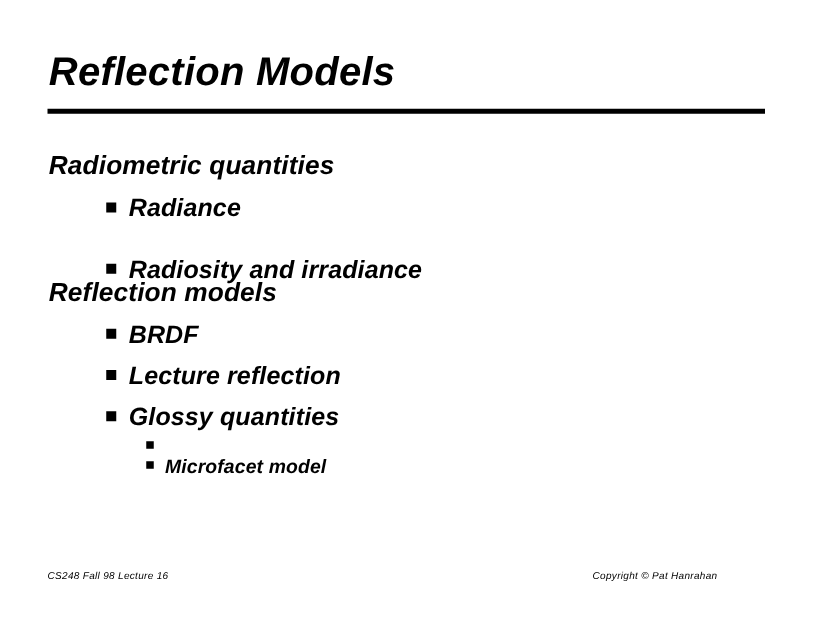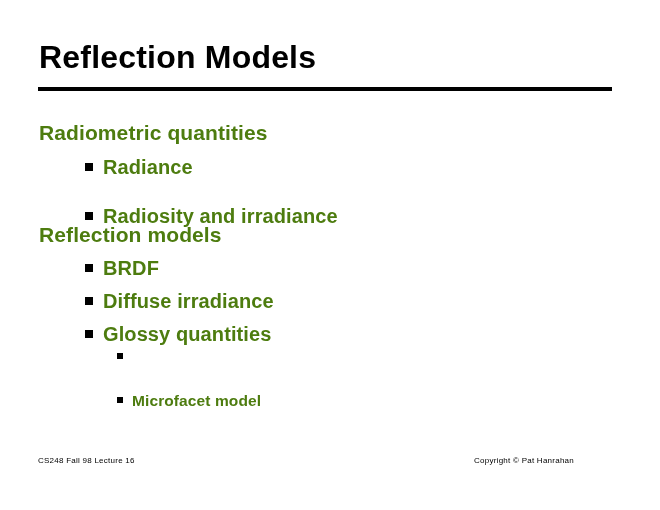--- a/index.html
+++ b/index.html
@@ -10,20 +10,21 @@
   body {
     font-family: "Liberation Sans", sans-serif;
     color: #000000;
   }
   .slide {
     position: relative;
     width: 612px;
     height: 510px;
     background: #ffffff;
     overflow: hidden;
+    font-style: italic;
   }
 
   
   .slide-title {
     position: absolute;
     left: 39px;
     top: 41px;
     font-size: 32px;
     font-weight: bold;
     letter-spacing: 0.2px;
@@ -45,21 +46,21 @@
     position: absolute;
     left: 0;
     top: 0;
     width: 660px;
   }
   .item {
     position: absolute;
     display: flex;
     align-items: baseline;
     white-space: nowrap;
-    color: #4d7c0f;
+    color: #000000;
   }
 
   .lvl1 {
     left: 39px;
     font-size: 21px;
     font-weight: bold;
     letter-spacing: 0.1px;
   }
   .lvl2 {
     left: 85px;
@@ -144,33 +145,33 @@
       <span>Reflection models</span>
     </div>
 
     <div class="item lvl2" style="top:257px;">
       <span class="bullet"></span>
       <span>BRDF</span>
     </div>
 
     <div class="item lvl2" style="top:290px;">
       <span class="bullet"></span>
-      <span>Diffuse irradiance</span>
+      <span>Lecture reflection</span>
     </div>
 
     <div class="item lvl2" style="top:323px;">
       <span class="bullet"></span>
       <span>Glossy quantities</span>
     </div>
 
     <div class="item lvl3" style="top:356px;">
       <span class="bullet"></span>
     </div>
 
-    <div class="item lvl3" style="top:392px;justify-content:flex-end;">
+    <div class="item lvl3" style="top:365px;justify-content:flex-end;">
       <span class="bullet"></span>
       <span>Microfacet model</span>
     </div>
 
   </div>
 
   <div class="footer-left">CS248 Fall 98 Lecture 16</div>
 
   <div class="footer-right">Copyright © Pat Hanrahan</div>
 

